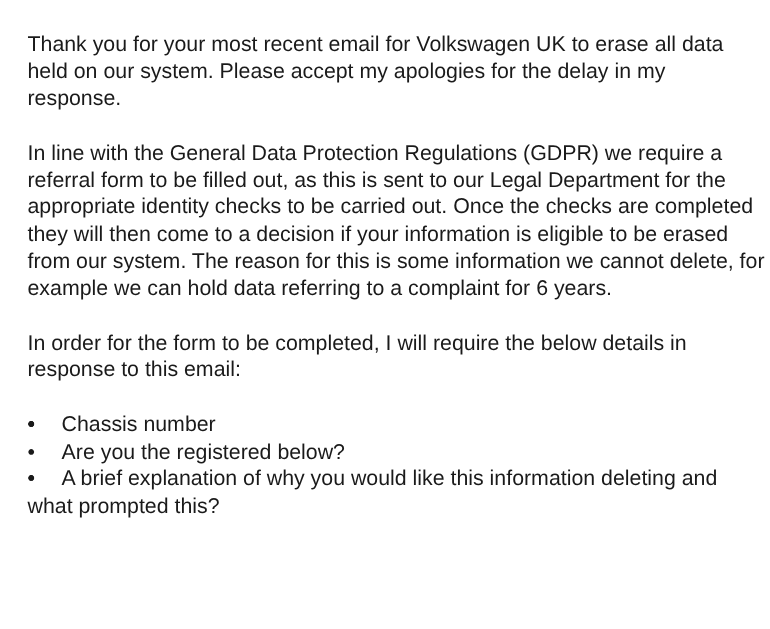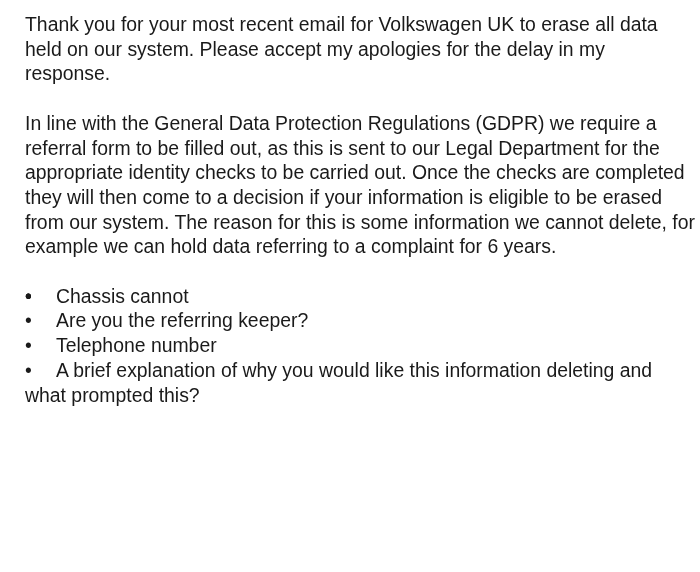--- a/index.html
+++ b/index.html
@@ -2,52 +2,52 @@
 <html><head>
 <meta charset="utf-8">
 <style>
   html, body { margin: 0; padding: 0; background: #ffffff; }
   body {
     width: 700px; height: 572px; overflow: hidden;
     font-family: "Liberation Sans", sans-serif;
     color: #1a1a1a;
   }
   .doc {
-    position: absolute; left: 25px; top: 12px; width: 670px;
+    position: absolute; left: 25px; top: 28px; width: 670px;
     font-size: 19.4px; line-height: 24.7px;
   }
   .para { margin: 0 0 24.7px 0; }
   .list { margin: 0; padding: 0; list-style: none; }
   .list li { position: relative; padding-left: 31px; }
   .list li .bullet { position: absolute; left: 0; top: 0; width: 12px; }
   .list li.wrap { padding-left: 0; }
   .list li.wrap .bullet { position: static; display: inline-block; width: 31px; }
 </style>
 </head>
 <body>
 
 <div class="doc">
   <p class="para">Thank you for your most recent email for Volkswagen UK to erase all data held on our system. Please accept my apologies for the delay in my response.</p>
   <p class="para">In line with the General Data Protection Regulations (GDPR) we require a referral form to be filled out, as this is sent to our Legal Department for the appropriate identity checks to be carried out. Once the checks are completed they will then come to a decision if your information is eligible to be erased from our system. The reason for this is some information we cannot delete, for example we can hold data referring to a complaint for 6 years.</p>
+  <p class="para">In order for the form to be completed, I will require the below details in response to this email:</p>
   <ul class="list">
     <li>
       <span class="bullet">•</span>
     </li>
     <li>
       <span class="bullet">•</span>
     </li>
     <li>
       <span class="bullet">•</span>
-      <span>Chassis cannot</span>
+      <span>Chassis number</span>
     </li>
     <li>
       <span class="bullet">•</span>
-      <span>Are you the referring keeper?</span>
+      <span>Are you the registered below?</span>
     </li>
     <li>
       <span class="bullet">•</span>
-      <span>Telephone number</span>
     </li>
     <li class="wrap">
       <span class="bullet">•</span><span>A brief explanation of why you would like this information deleting and what prompted this?</span>
     </li>
   </ul>
 </div>
 
 </body></html>

